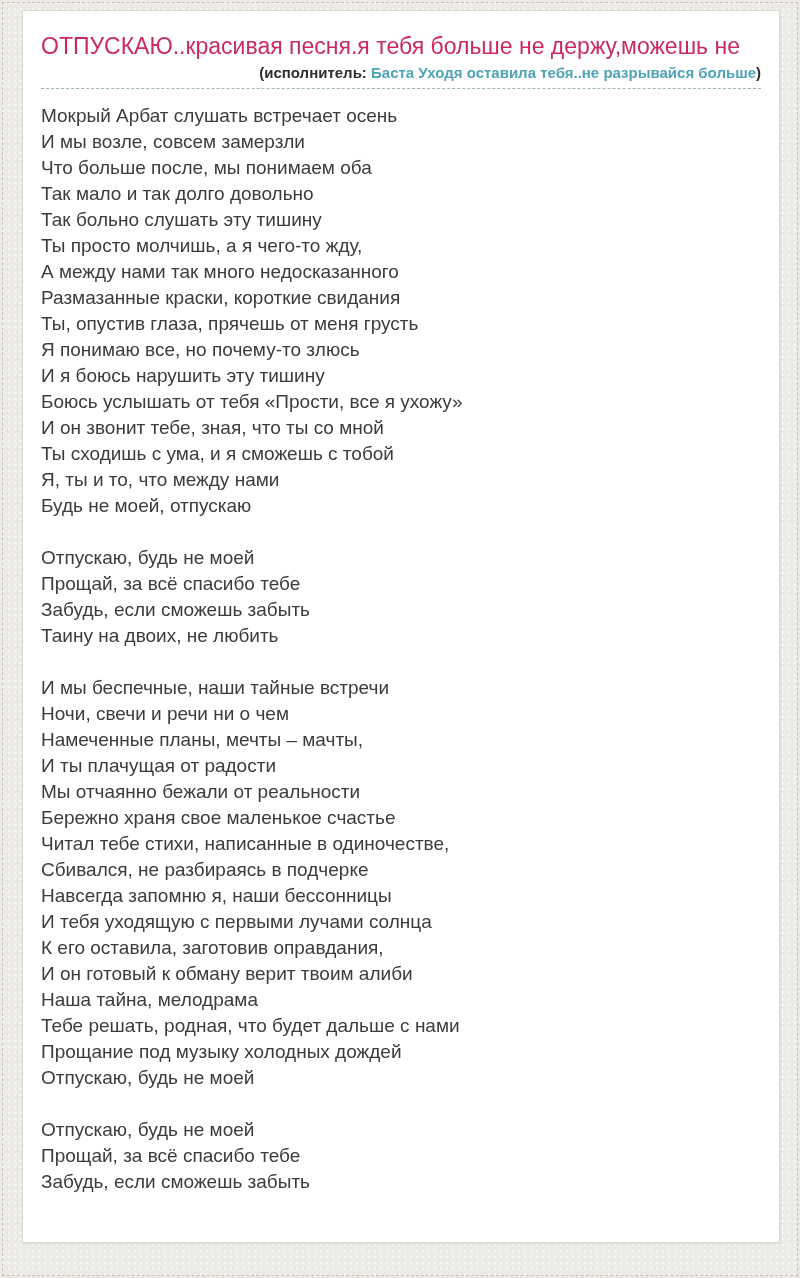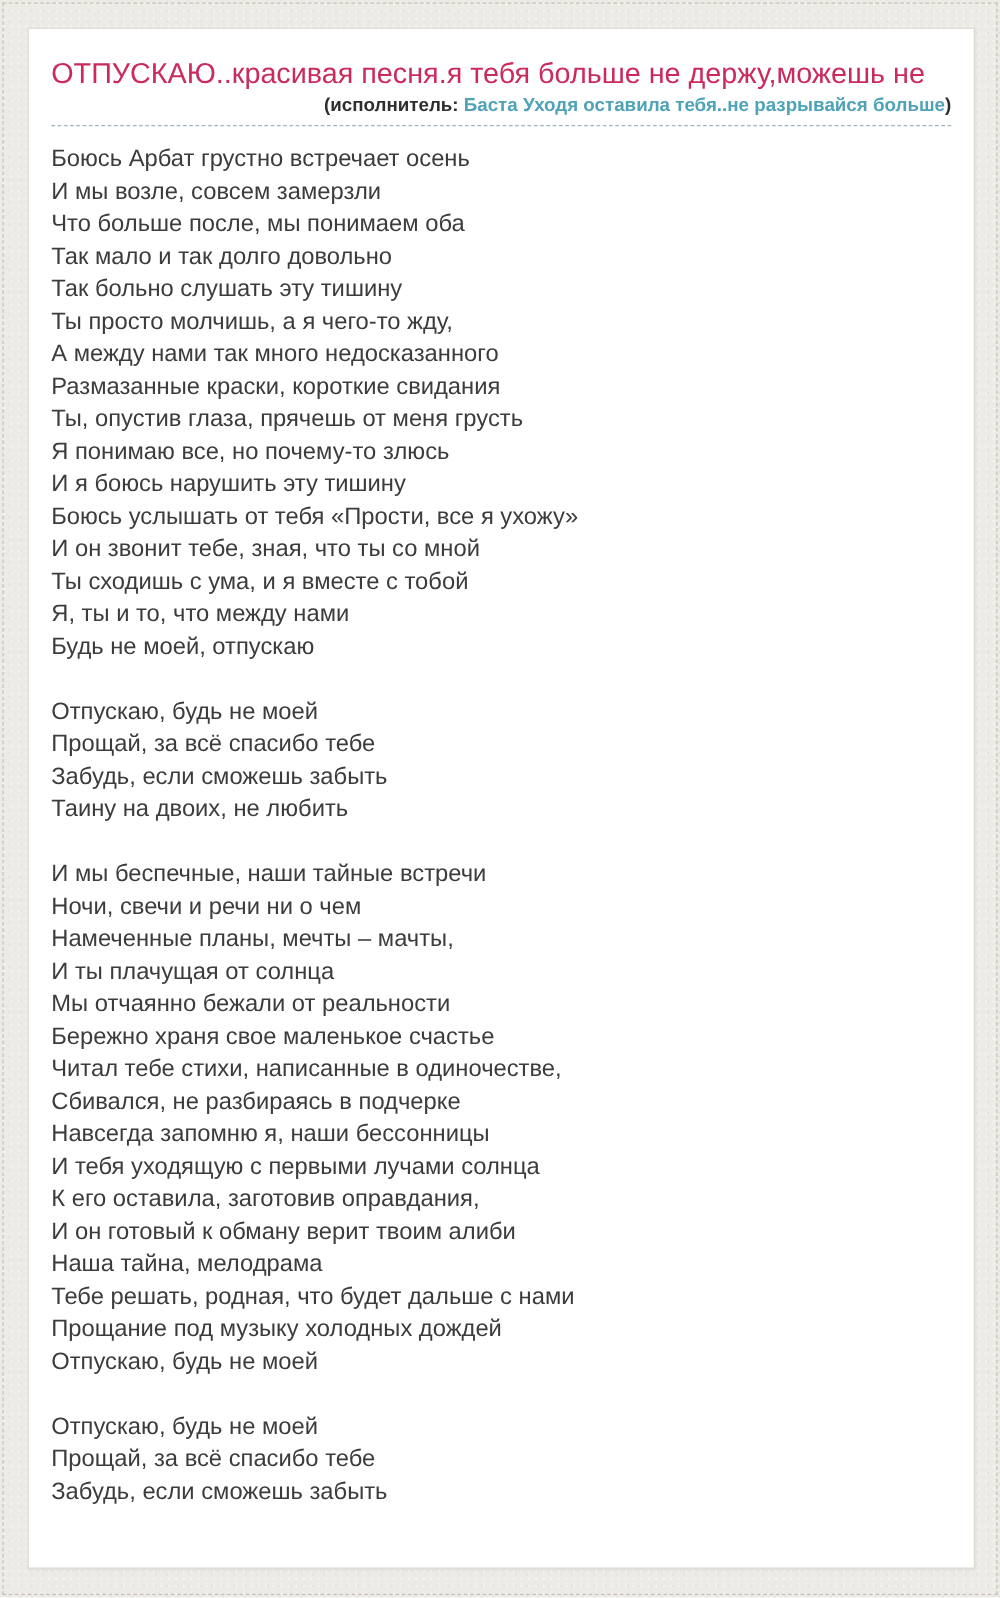--- a/index.html
+++ b/index.html
@@ -25,21 +25,21 @@
     background-position:0 0, 3px 4px;
     overflow:hidden;
   }
   .page-edge{
     position:absolute; inset:2px;
     border:1px dashed #c6c1b8;
     pointer-events:none;
   }
   .sheet{
     position:absolute;
-    left:22px; top:22px;
+    left:22px; top:10px;
     width:758px;
     min-height:1233px;
     background:var(--c-panel);
     border:1px solid #dcd8d1;
     box-shadow:0 1px 3px rgba(0,0,0,.07);
     padding:20px 18px 20px 18px;
   }
   h1.song-title{
     margin:0;
     font-size:23px;
@@ -77,48 +77,48 @@
 
 <div class="page-edge"></div>
 
 <div class="sheet">
   <h1 class="song-title">ОТПУСКАЮ..красивая песня.я тебя больше не держу,можешь не</h1>
 
   <p class="artist-line"><span>(исполнитель:</span> <a href="#">Баста Уходя оставила тебя..не разрывайся больше</a><span>)</span></p>
 
   <div class="lyrics" id="lyrics">
       <div class="lyric-stanza">
-        <div class="lyric-line">Боюсь Арбат грустно встречает осень</div>
+        <div class="lyric-line">Мокрый Арбат слушать встречает осень</div>
         <div class="lyric-line">И мы возле, совсем замерзли</div>
         <div class="lyric-line">Что больше после, мы понимаем оба</div>
         <div class="lyric-line">Так мало и так долго довольно</div>
         <div class="lyric-line">Так больно слушать эту тишину</div>
         <div class="lyric-line">Ты просто молчишь, а я чего-то жду,</div>
         <div class="lyric-line">А между нами так много недосказанного</div>
         <div class="lyric-line">Размазанные краски, короткие свидания</div>
         <div class="lyric-line">Ты, опустив глаза, прячешь от меня грусть</div>
         <div class="lyric-line">Я понимаю все, но почему-то злюсь</div>
         <div class="lyric-line">И я боюсь нарушить эту тишину</div>
         <div class="lyric-line">Боюсь услышать от тебя «Прости, все я ухожу»</div>
         <div class="lyric-line">И он звонит тебе, зная, что ты со мной</div>
-        <div class="lyric-line">Ты сходишь с ума, и я вместе с тобой</div>
+        <div class="lyric-line">Ты сходишь с ума, и я сможешь с тобой</div>
         <div class="lyric-line">Я, ты и то, что между нами</div>
         <div class="lyric-line">Будь не моей, отпускаю</div>
       </div>
       <div class="lyric-stanza">
         <div class="lyric-line">Отпускаю, будь не моей</div>
         <div class="lyric-line">Прощай, за всё спасибо тебе</div>
         <div class="lyric-line">Забудь, если сможешь забыть</div>
         <div class="lyric-line">Таину на двоих, не любить</div>
       </div>
       <div class="lyric-stanza">
         <div class="lyric-line">И мы беспечные, наши тайные встречи</div>
         <div class="lyric-line">Ночи, свечи и речи ни о чем</div>
         <div class="lyric-line">Намеченные планы, мечты – мачты,</div>
-        <div class="lyric-line">И ты плачущая от солнца</div>
+        <div class="lyric-line">И ты плачущая от радости</div>
         <div class="lyric-line">Мы отчаянно бежали от реальности</div>
         <div class="lyric-line">Бережно храня свое маленькое счастье</div>
         <div class="lyric-line">Читал тебе стихи, написанные в одиночестве,</div>
         <div class="lyric-line">Сбивался, не разбираясь в подчерке</div>
         <div class="lyric-line">Навсегда запомню я, наши бессонницы</div>
         <div class="lyric-line">И тебя уходящую с первыми лучами солнца</div>
         <div class="lyric-line">К его оставила, заготовив оправдания,</div>
         <div class="lyric-line">И он готовый к обману верит твоим алиби</div>
         <div class="lyric-line">Наша тайна, мелодрама</div>
         <div class="lyric-line">Тебе решать, родная, что будет дальше с нами</div>

